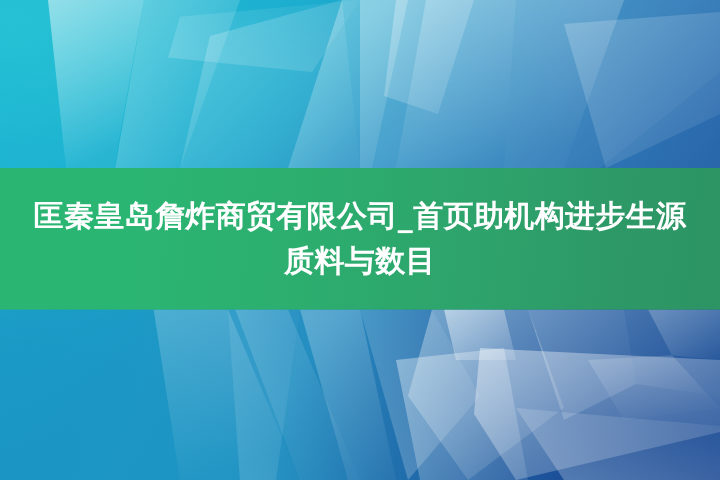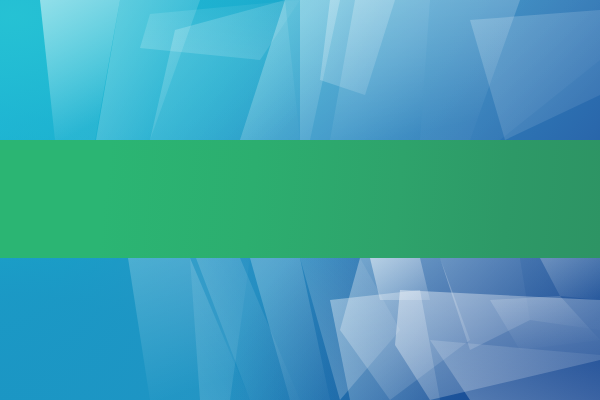--- a/index.html
+++ b/index.html
@@ -166,15 +166,17 @@
         <polygon points="330,300 420,290 440,400 350,400" fill="url(#sg5)" opacity="0.55"></polygon>
         <polygon points="370,258 420,258 430,300 380,300" fill="url(#sg5)" opacity="0.70"></polygon>
         <polygon points="490,300 560,296 600,340 520,350" fill="url(#sg1)" opacity="0.35"></polygon>
         <polygon points="540,258 600,258 600,300 560,296" fill="url(#sg3)" opacity="0.35"></polygon>
         <polygon points="190,258 250,258 230,400 200,400" fill="url(#sg4)" opacity="0.25"></polygon>
       </g>
     </svg>
   </div>
 
   <div class="band">
+    <div class="band-line band-line-1">匡秦皇岛詹炸商贸有限公司_首页助机构进步生源</div>
+    <div class="band-line band-line-2">质料与数目</div>
   </div>
 
 </div>
 
 </body></html>

